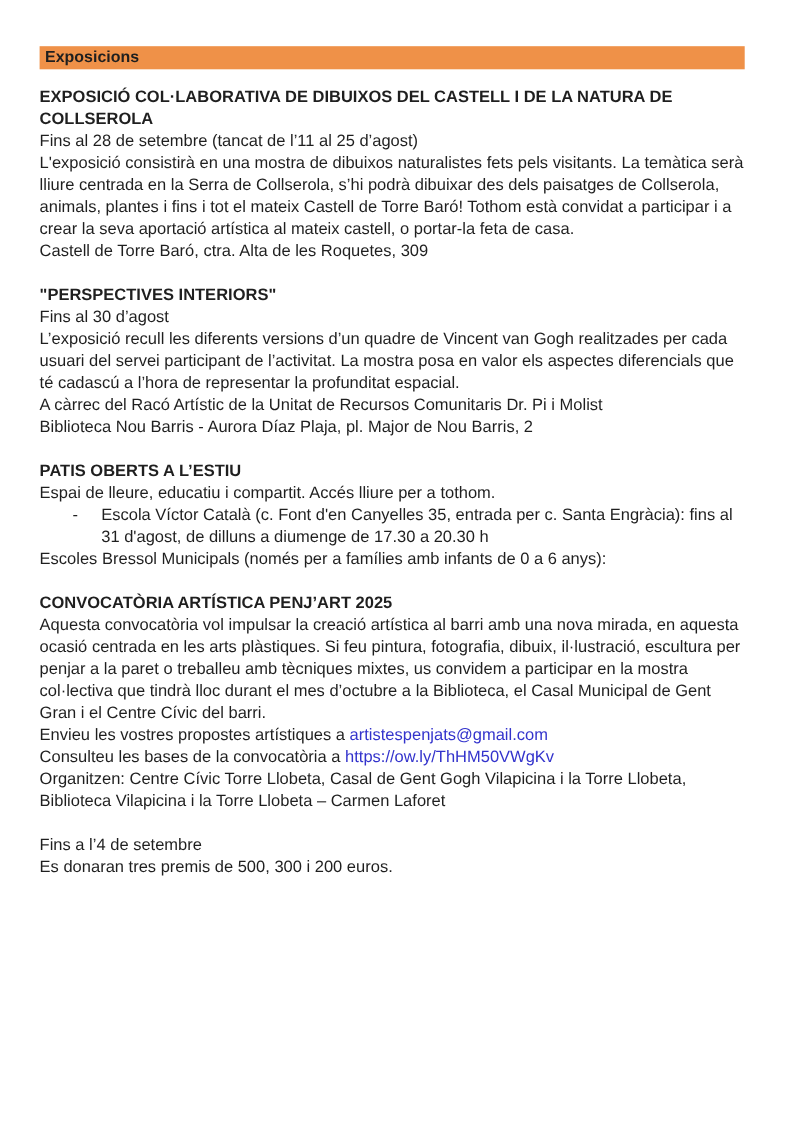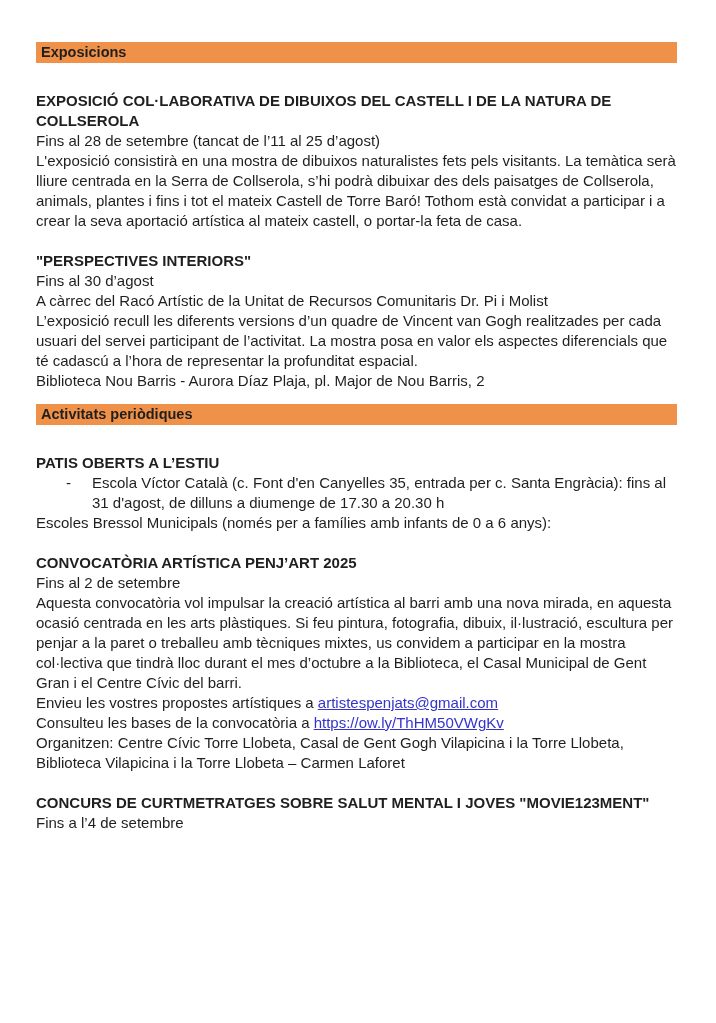--- a/index.html
+++ b/index.html
@@ -27,85 +27,82 @@
     background: var(--banner-bg);
     font-weight: 700;
     font-size: 14.5px;
     height: 21px;
     line-height: 21px;
     padding-left: 5px;
     margin-top: 13px;
   }
   section:first-child .banner { margin-top: 0; }
   .event { margin-top: 20px; }
-  .banner + .event { margin-top: 28px; }
+  .banner + .event { margin-top: 16px; }
   p { margin: 0; }
   .event-title { font-weight: 700; }
   .bullet {
     position: relative;
     padding-left: 56px;
   }
   .bullet::before {
     content: "-";
     position: absolute;
     left: 30px;
   }
   a {
     color: var(--link);
-    text-decoration: underline;
     cursor: pointer;
   }
 </style>
 </head>
 <body>
 
 <div class="page">
 
   <section>
     <div class="banner">
       <span>Exposicions</span>
     </div>
 
     <article class="event">
       <p class="event-title">EXPOSICIÓ COL·LABORATIVA DE DIBUIXOS DEL CASTELL I DE LA NATURA DE COLLSEROLA</p>
       <p>Fins al 28 de setembre (tancat de l’11 al 25 d’agost)</p>
       <p>L'exposició consistirà en una mostra de dibuixos naturalistes fets pels visitants. La temàtica serà lliure centrada en la Serra de Collserola, s’hi podrà dibuixar des dels paisatges de Collserola, animals, plantes i fins i tot el mateix Castell de Torre Baró! Tothom està convidat a participar i a crear la seva aportació artística al mateix castell, o portar-la feta de casa.</p>
+      <p>Castell de Torre Baró, ctra. Alta de les Roquetes, 309</p>
     </article>
 
     <article class="event">
       <p class="event-title">"PERSPECTIVES INTERIORS"</p>
       <p>Fins al 30 d’agost</p>
+      <p>L’exposició recull les diferents versions d’un quadre de Vincent van Gogh realitzades per cada usuari del servei participant de l’activitat. La mostra posa en valor els aspectes diferencials que té cadascú a l’hora de representar la profunditat espacial.</p>
       <p>A càrrec del Racó Artístic de la Unitat de Recursos Comunitaris Dr. Pi i Molist</p>
-      <p>L’exposició recull les diferents versions d’un quadre de Vincent van Gogh realitzades per cada usuari del servei participant de l’activitat. La mostra posa en valor els aspectes diferencials que té cadascú a l’hora de representar la profunditat espacial.</p>
       <p>Biblioteca Nou Barris - Aurora Díaz Plaja, pl. Major de Nou Barris, 2</p>
     </article>
   </section>
 
   <section>
-    <div class="banner">
-      <span>Activitats periòdiques</span>
-    </div>
 
     <article class="event">
       <p class="event-title">PATIS OBERTS A L’ESTIU</p>
+      <p>Espai de lleure, educatiu i compartit. Accés lliure per a tothom.</p>
       <p class="bullet">Escola Víctor Català (c. Font d'en Canyelles 35, entrada per c. Santa Engràcia): fins al 31 d'agost, de dilluns a diumenge de 17.30 a 20.30 h</p>
       <p>Escoles Bressol Municipals (només per a famílies amb infants de 0 a 6 anys):</p>
     </article>
   </section>
 
   <section>
 
     <article class="event">
       <p class="event-title">CONVOCATÒRIA ARTÍSTICA PENJ’ART 2025</p>
-      <p>Fins al 2 de setembre</p>
       <p>Aquesta convocatòria vol impulsar la creació artística al barri amb una nova mirada, en aquesta ocasió centrada en les arts plàstiques. Si feu pintura, fotografia, dibuix, il·lustració, escultura per penjar a la paret o treballeu amb tècniques mixtes, us convidem a participar en la mostra col·lectiva que tindrà lloc durant el mes d’octubre a la Biblioteca, el Casal Municipal de Gent Gran i el Centre Cívic del barri.</p>
       <p><span>Envieu les vostres propostes artístiques a </span><a>artistespenjats@gmail.com</a></p>
       <p><span>Consulteu les bases de la convocatòria a </span><a>https://ow.ly/ThHM50VWgKv</a></p>
       <p>Organitzen: Centre Cívic Torre Llobeta, Casal de Gent Gogh Vilapicina i la Torre Llobeta, Biblioteca Vilapicina i la Torre Llobeta – Carmen Laforet</p>
     </article>
 
     <article class="event">
-      <p class="event-title">CONCURS DE CURTMETRATGES SOBRE SALUT MENTAL I JOVES "MOVIE123MENT"</p>
       <p>Fins a l’4 de setembre</p>
+      <p>Es donaran tres premis de 500, 300 i 200 euros.</p>
     </article>
   </section>
 
 </div>
 
 </body></html>

